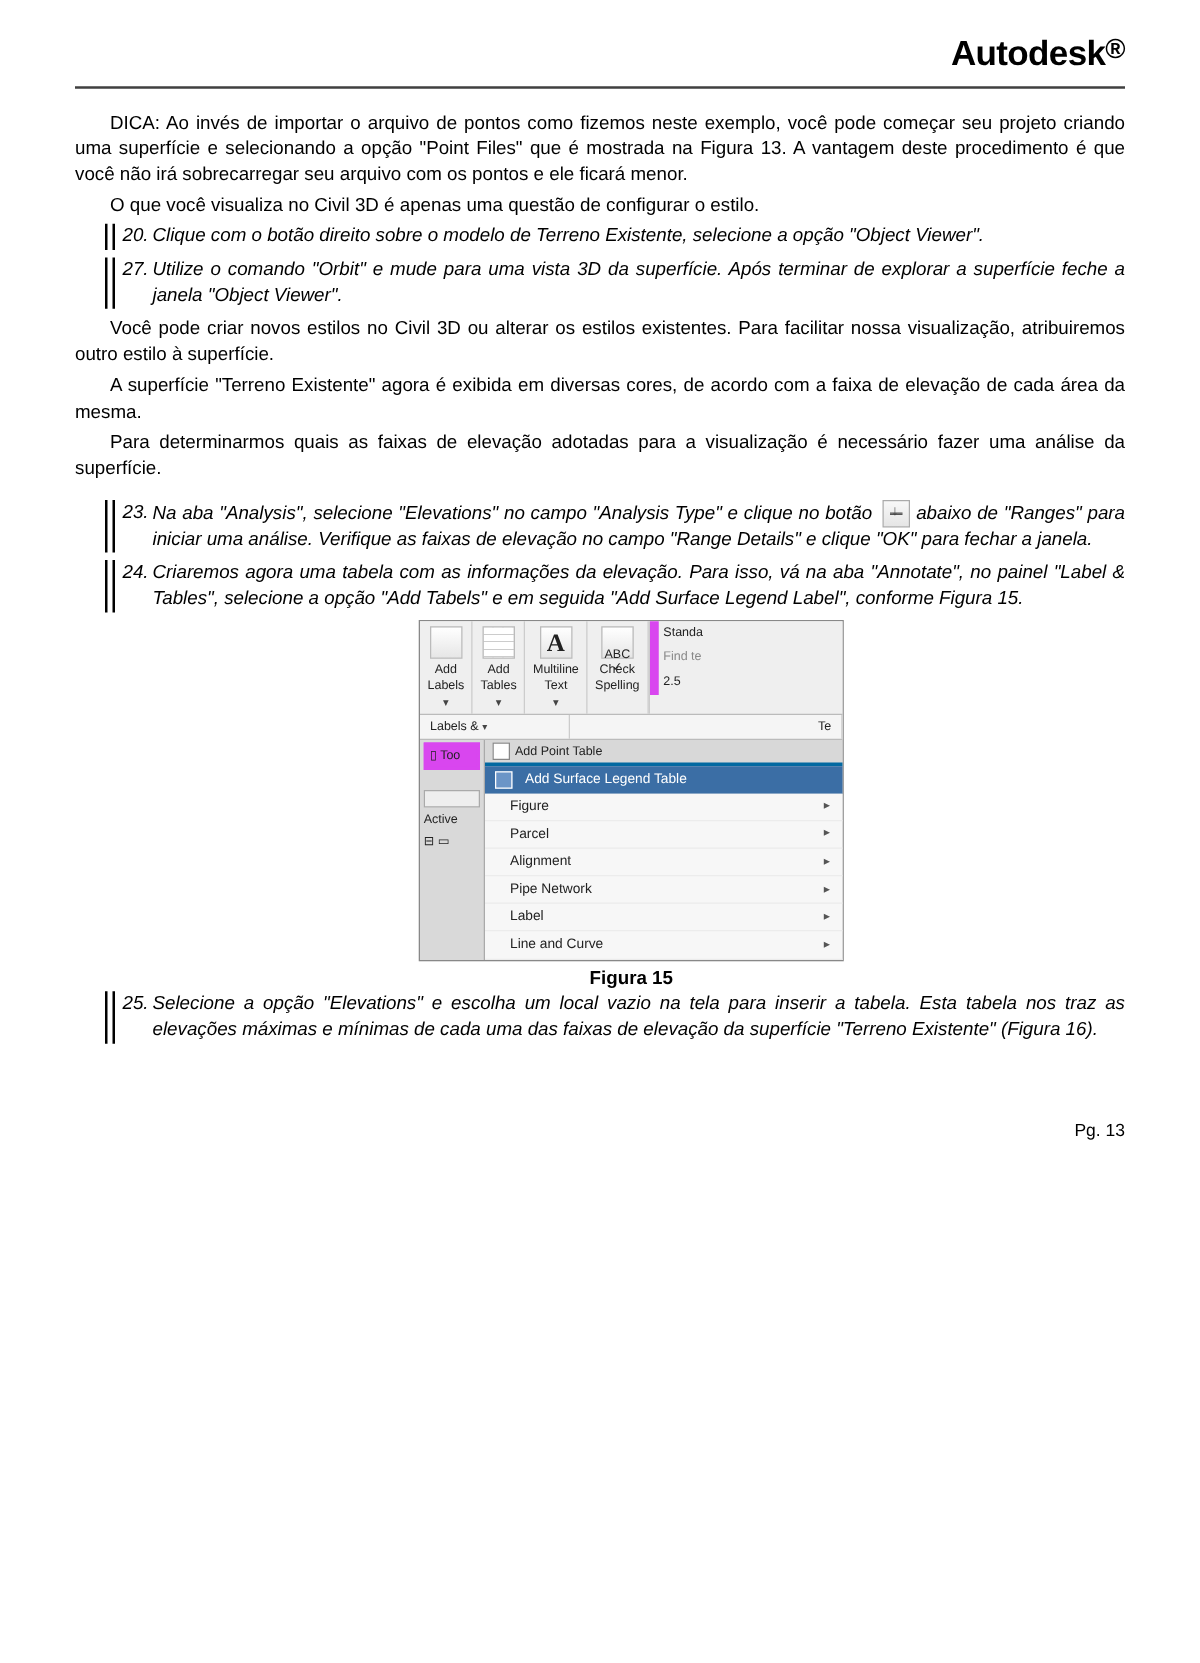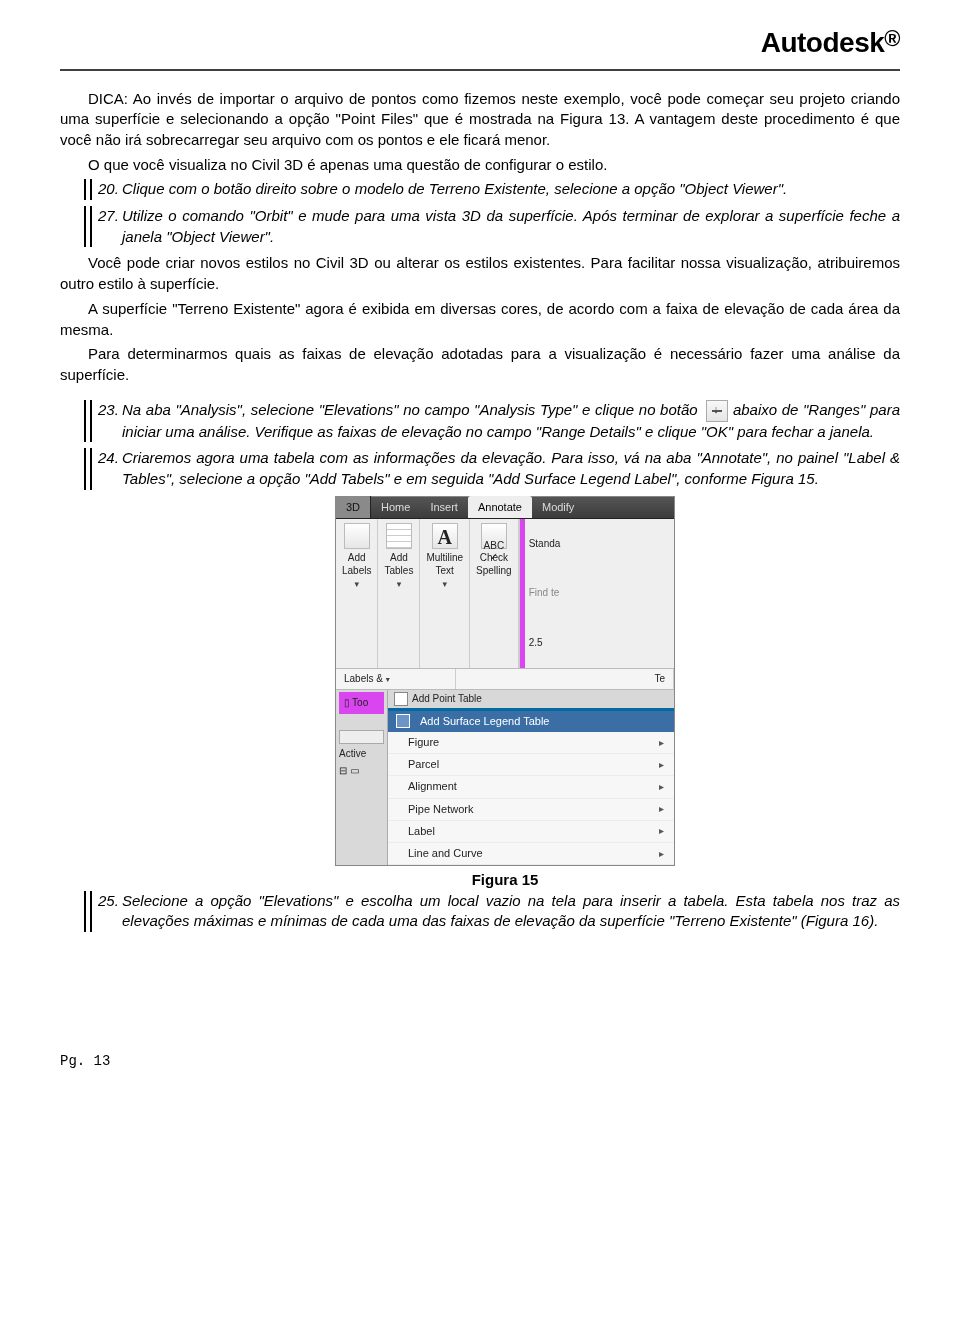--- a/index.html
+++ b/index.html
@@ -30,26 +30,26 @@
     .ribbon-row2 .cell{border-right:1px solid #ccc; padding:3px 8px; font-size:10px;}
     .dd-header{display:flex; align-items:center; background:#d8d8d8; border-bottom:3px solid #0369a1; padding:2px 6px; font-size:10px;}
     .dd-active{background:#3b6ea5; color:#fff; padding:3px 8px; display:flex; align-items:center; gap:6px; font-size:11px;}
     .dd-list{background:#f7f7f7;}
     .dd-list .row{display:flex; align-items:center; justify-content:space-between; padding:3px 10px 3px 20px; font-size:11px; border-bottom:1px solid #ececec;}
     .dd-list .row .chev{font-size:10px; color:#555;}
     .fig-container{display:flex;}
     .leftcol{width:52px; background:#d9d9d9; border-right:1px solid #aaa; font-size:10px; padding:2px 3px;}
     .leftcol .tab{background:#d946ef; border:3px solid #d946ef; padding:1px 2px; margin-bottom:16px;}
     .fig-caption{ text-align:center; font-weight:bold; font-style:normal; margin-top:2px;}
-    .footer{ text-align:left; margin-top:120px; font-size:14px;font-family:Liberation Mono, monospace;}
+    .footer{ text-align:right; margin-top:60px; font-size:14px;}
     .sq-ico{display:inline-block;width:14px;height:14px;border:1px solid #888;background:#fff;margin-right:4px;vertical-align:middle;}
     .Aico{font-family:serif; font-size:20px; font-weight:bold; line-height:26px;}
     .abcico{font-size:10px; line-height:1.1;}
     .ghost{color:#888}
-    .panel25{padding:18px 4px; font-size:10px; border-left:5px solid #d946ef;}
+    .panel25{padding:3px 4px; font-size:10px; border-left:7px solid #d946ef;}
     .tri{font-size:8px; color:#444;}
   </style>
 </head>
 <body>
 
 <div class="brand"><span>Autodesk</span><span class="reg">®</span></div>
 
 <div class="content">
 
   <p class="para indent">DICA: Ao invés de importar o arquivo de pontos como fizemos neste exemplo, você pode começar seu projeto criando uma superfície e selecionando a opção "Point Files" que é mostrada na Figura 13. A vantagem deste procedimento é que você não irá sobrecarregar seu arquivo com os pontos e ele ficará menor.</p>
@@ -83,27 +83,20 @@
   </div>
 
   <div class="numitem">
     <span class="bar2"></span>
     <span class="num">24.</span>
     <span>Criaremos agora uma tabela com as informações da elevação. Para isso, vá na aba "Annotate", no painel "Label &amp; Tables", selecione a opção "Add Tabels" e em seguida "Add Surface Legend Label", conforme Figura 15.</span>
   </div>
 
   <div class="fig-wrap">
     <div class="figure">
-      <div class="ribbon-tabs">
-        <div class="t first">3D</div>
-        <div class="t">Home</div>
-        <div class="t">Insert</div>
-        <div class="t active">Annotate</div>
-        <div class="t">Modify</div>
-      </div>
       <div class="ribbon-panels">
         <div class="panel">
           <div class="ico"></div>
           <div class="lbl" style="white-space:pre">Add
 Labels</div>
           <div class="arrow tri">▾</div>
         </div>
         <div class="panel">
           <div class="ico" style="background:repeating-linear-gradient(#fff,#fff 5px,#ccc 5px,#ccc 6px),repeating-linear-gradient(90deg,#fff,#fff 7px,#ccc 7px,#ccc 8px);"></div>
           <div class="lbl" style="white-space:pre">Add

